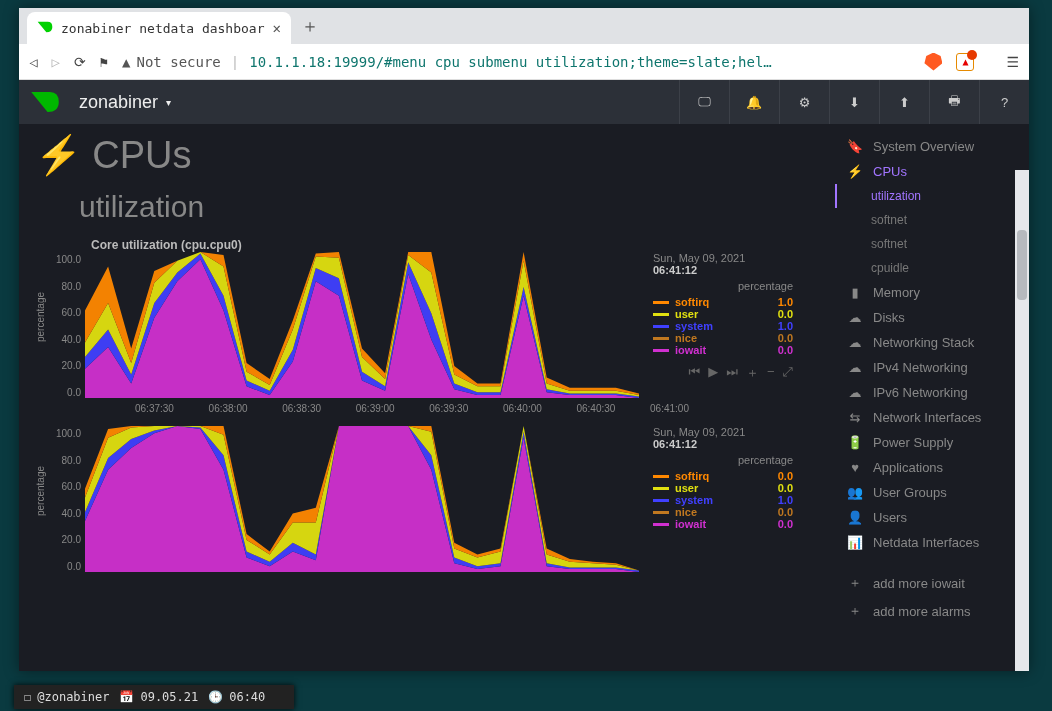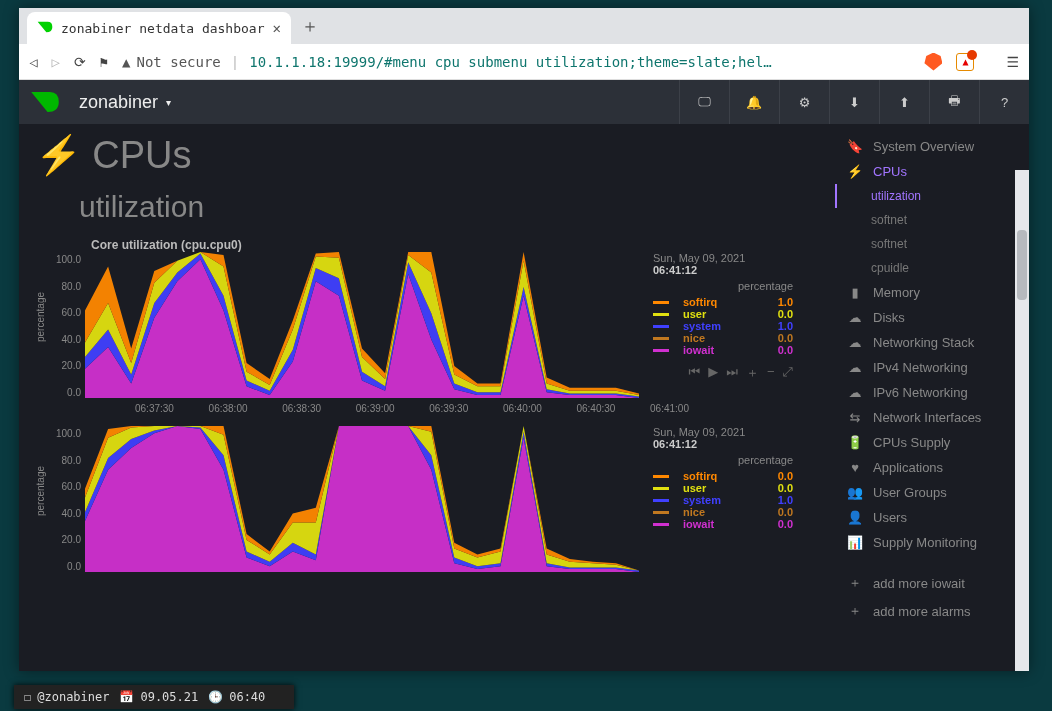--- a/index.html
+++ b/index.html
@@ -146,21 +146,21 @@
     position:absolute;left:50px;bottom:-2px;width:554px;
     display:flex;justify-content:space-between;font-size:10px;color:#888;
   }
   .legendcol {
     margin-left:14px;width:140px;font-size:11px;
     display:flex;flex-direction:column;
   }
   .legend-ts { color:#888;}
   .legend-ts b{color:#ccc;font-weight:bold;display:block;}
   .legend-hdr{ text-align:right;color:#888;margin:4px 0;}
-  .legend-row{display:flex;align-items:center;gap:14px;}
+  .legend-row{display:flex;align-items:center;gap:6px;}
   .legend-row .sw{
     width:16px;height:3px;
   }
   .legend-row .lbl{font-weight:bold;}
   .legend-row .val{margin-left:auto;font-weight:bold;}
   .chart-ctrl{
     display:flex;gap:8px;color:#666;font-size:13px;margin-left:auto;margin-top:8px;
     cursor:pointer;
   }
   .statusbar {
@@ -408,37 +408,37 @@
             <div class="sb-item">
               <span class="sb-ic">☁</span>
               <span>IPv6 Networking</span>
             </div>
             <div class="sb-item">
               <span class="sb-ic">⇆</span>
               <span>Network Interfaces</span>
             </div>
             <div class="sb-item">
               <span class="sb-ic">🔋</span>
-              <span>CPUs Supply</span>
+              <span>Power Supply</span>
             </div>
             <div class="sb-item">
               <span class="sb-ic">♥</span>
               <span>Applications</span>
             </div>
             <div class="sb-item">
               <span class="sb-ic">👥</span>
               <span>User Groups</span>
             </div>
             <div class="sb-item">
               <span class="sb-ic">👤</span>
               <span>Users</span>
             </div>
             <div class="sb-item">
               <span class="sb-ic">📊</span>
-              <span>Supply Monitoring</span>
+              <span>Netdata Interfaces</span>
             </div>
           </div>
         <div style="height:14px"></div>
         <div id="sbactions">
             <div class="sb-action">
               <span class="sb-ic">＋</span>
               <span>add more iowait</span>
             </div>
             <div class="sb-action">
               <span class="sb-ic">＋</span>

